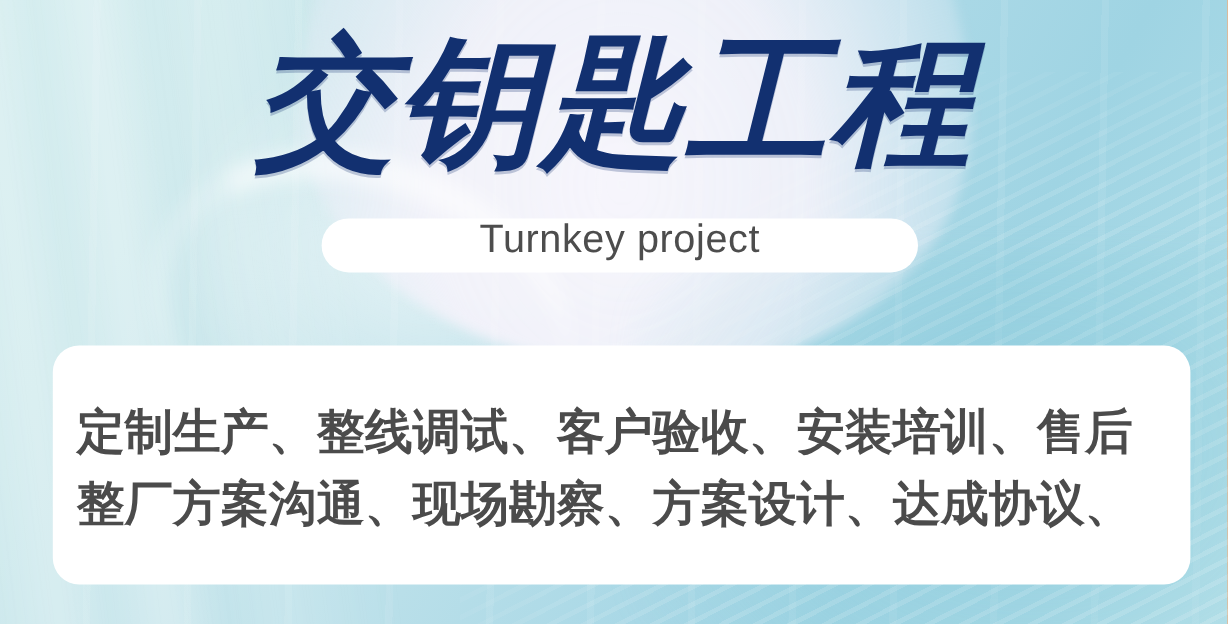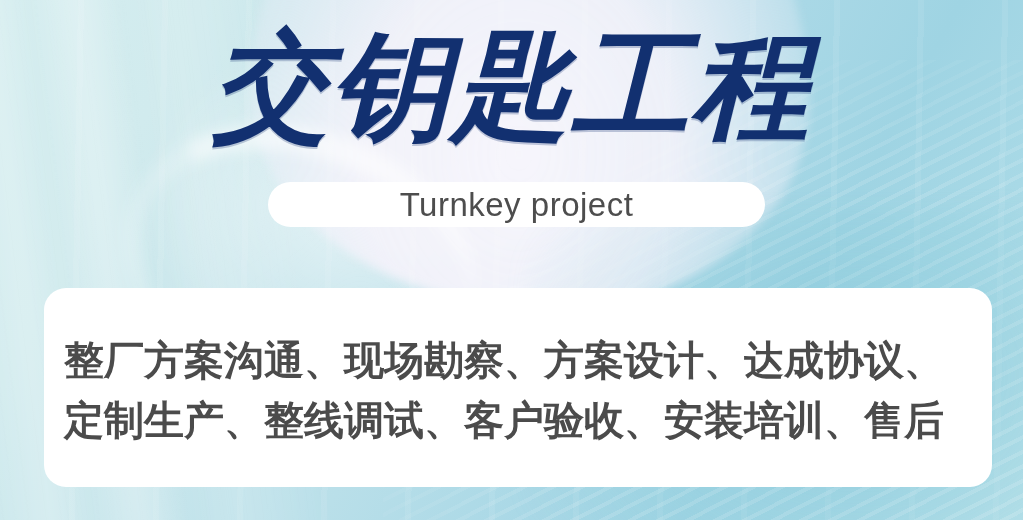--- a/index.html
+++ b/index.html
@@ -176,21 +176,21 @@
 
   .subtitle-pill {
     position: absolute;
     left: 268px;
     top: 182px;
     width: 497px;
     height: 45px;
     background: #ffffff;
     border-radius: 23px;
     display: flex;
-    align-items: center;
+    align-items: flex-start;
     justify-content: center;
   }
   .subtitle-pill .label {
     font-family: "Liberation Sans", sans-serif;
     font-size: 33px;
     line-height: 34px;
     font-weight: 400;
     color: #4d4d4d;
     letter-spacing: 0.5px;
     white-space: nowrap;
@@ -237,18 +237,18 @@
 
   <div class="content">
 
     <div class="headline">交钥匙工程</div>
 
     <div class="subtitle-pill">
       <span class="label">Turnkey project</span>
     </div>
 
     <div class="desc-card">
+      <div class="line">定制生产、整线调试、客户验收、安装培训、售后</div>
       <div class="line">整厂方案沟通、现场勘察、方案设计、达成协议、</div>
-      <div class="line">定制生产、整线调试、客户验收、安装培训、售后</div>
     </div>
 
   </div>
 </div>
 
 </body></html>

